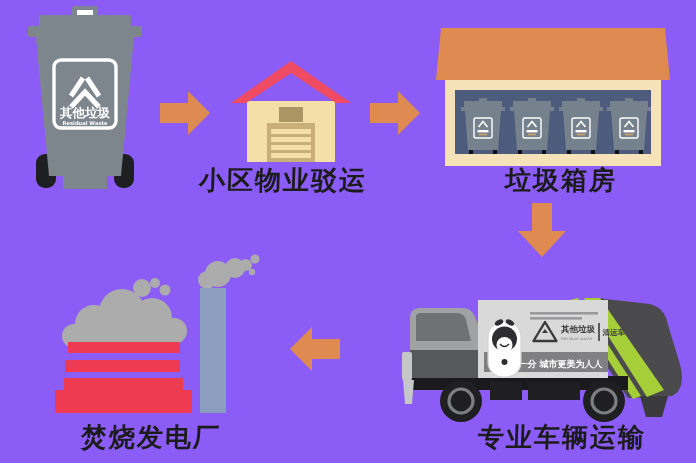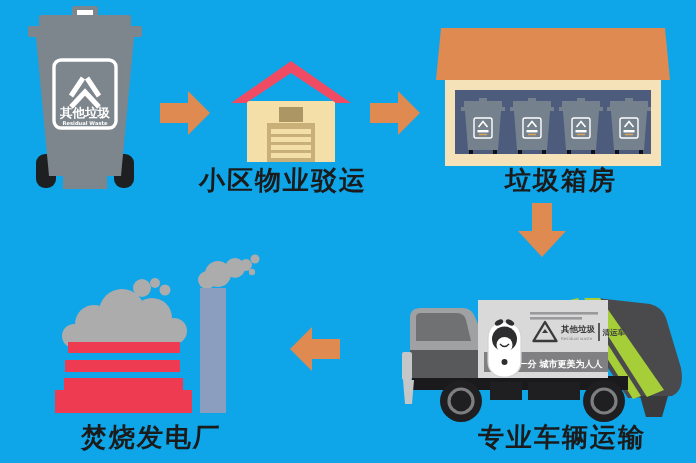--- a/index.html
+++ b/index.html
@@ -1,17 +1,17 @@
 <!DOCTYPE html>
 <html><head>
 <meta charset="utf-8">
 <style>
   html,body{margin:0;padding:0;background:#ffffff;}
   .canvas{
-    position:relative;width:696px;height:463px;background:#0ea5e9;overflow:hidden;
+    position:relative;width:696px;height:463px;background:#8b5cf6;overflow:hidden;
     font-family:"DejaVu Sans","Liberation Sans",sans-serif;
   }
   .abs{position:absolute;}
   .step-label{
     position:absolute;text-align:center;color:#1b1b1b;
     font-weight:700;font-size:26px;letter-spacing:2px;line-height:1.1;
     font-family:"DejaVu Sans","Liberation Sans",sans-serif;
     transform:skewX(-2deg);
   }
   svg{display:block;}

